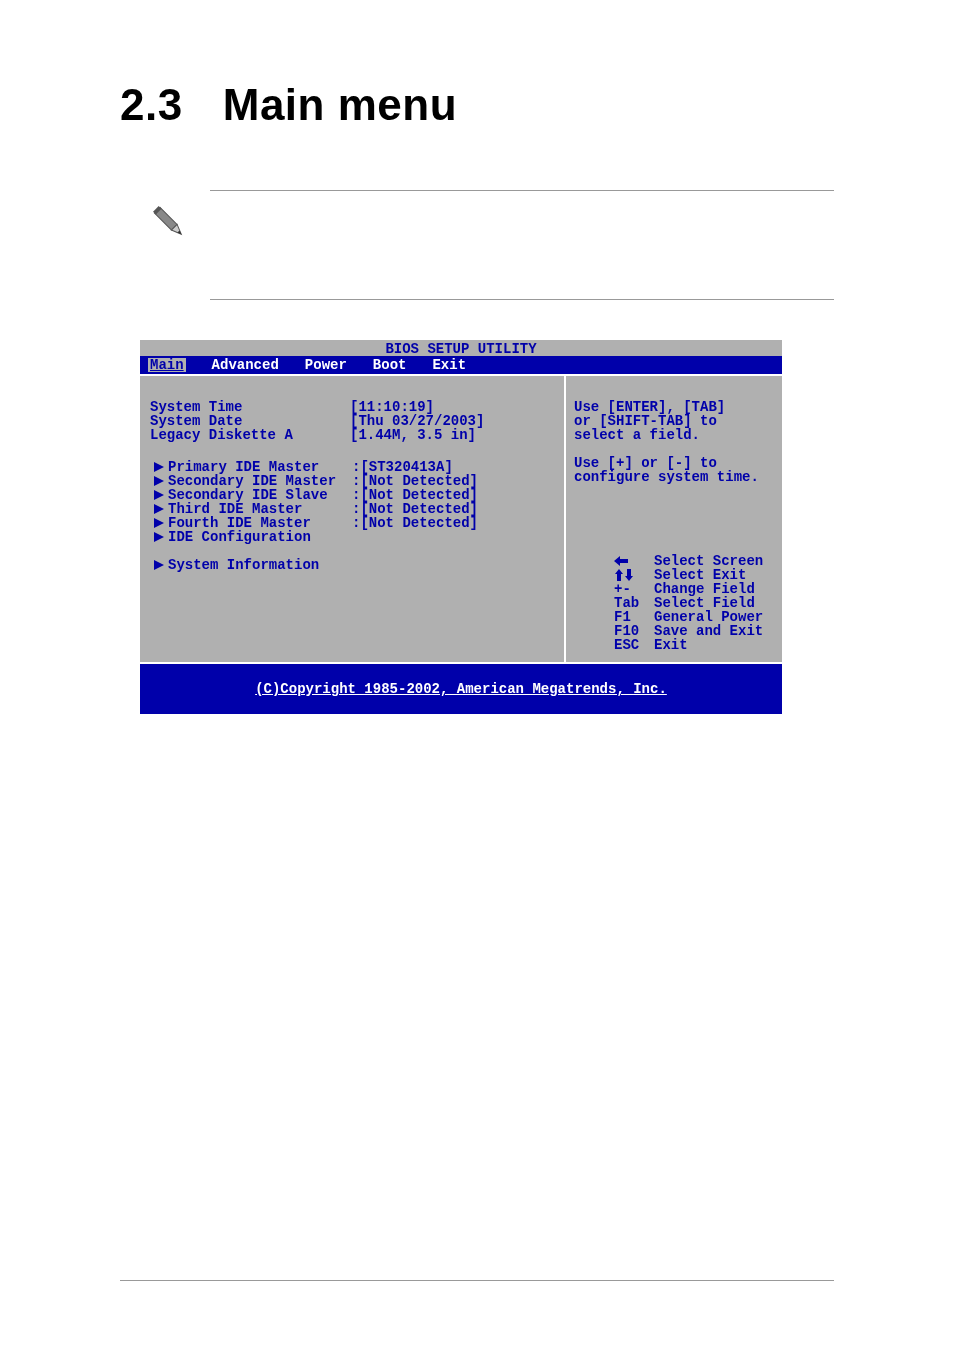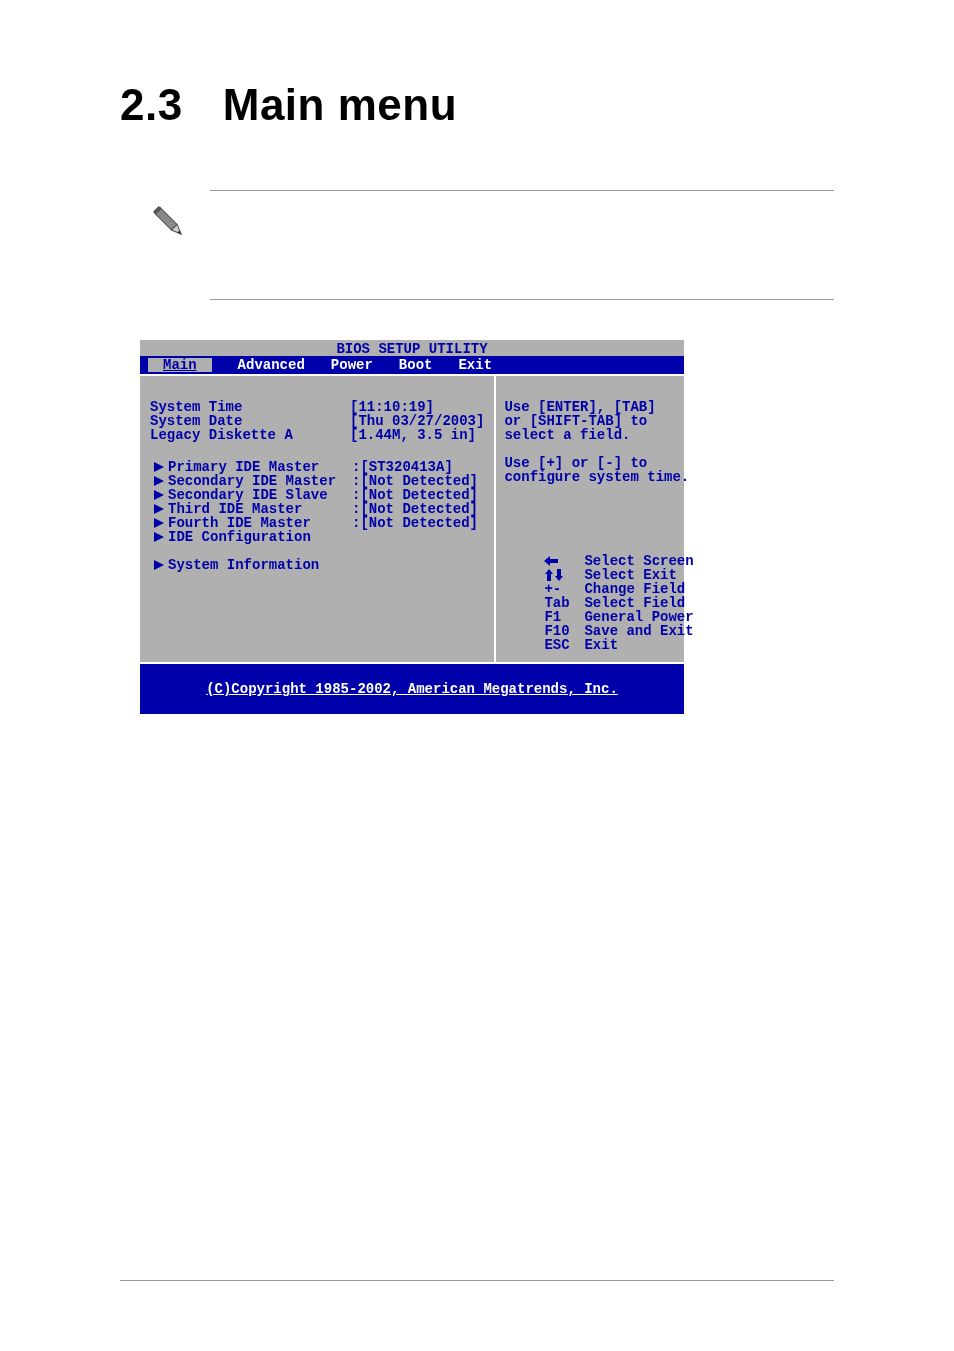--- a/index.html
+++ b/index.html
@@ -52,21 +52,21 @@
     width: 60px;
     flex: 0 0 60px;
     display: flex;
     align-items: center;
     justify-content: center;
     margin-top: 4px;
   }
 
   
   .bios {
-    width: 544px;
+    width: 642px;
     margin: 0 0 0 20px;
     background: #a21caf;
     font-family: "Courier New", monospace;
     font-size: 14px;
     line-height: 1.0;
     color: #000;
   }
   .bios-title {
     background: #b0b0b0;
     color: #0000aa;
@@ -81,21 +81,21 @@
     padding: 2px 8px;
     display: flex;
     gap: 26px;
   }
   .bios-menu .tab {
     display: inline-block;
   }
   .bios-menu .tab.active {
     background: #b0b0b0;
     color: #0000aa;
-    padding: 0 15px;
+    padding: 0 2px;
     text-decoration: underline;
   }
 
   .bios-body {
     display: flex;
     background: #b0b0b0;
     border-top: 2px solid #fff;
     border-bottom: 2px solid #fff;
   }
   .bios-left {

